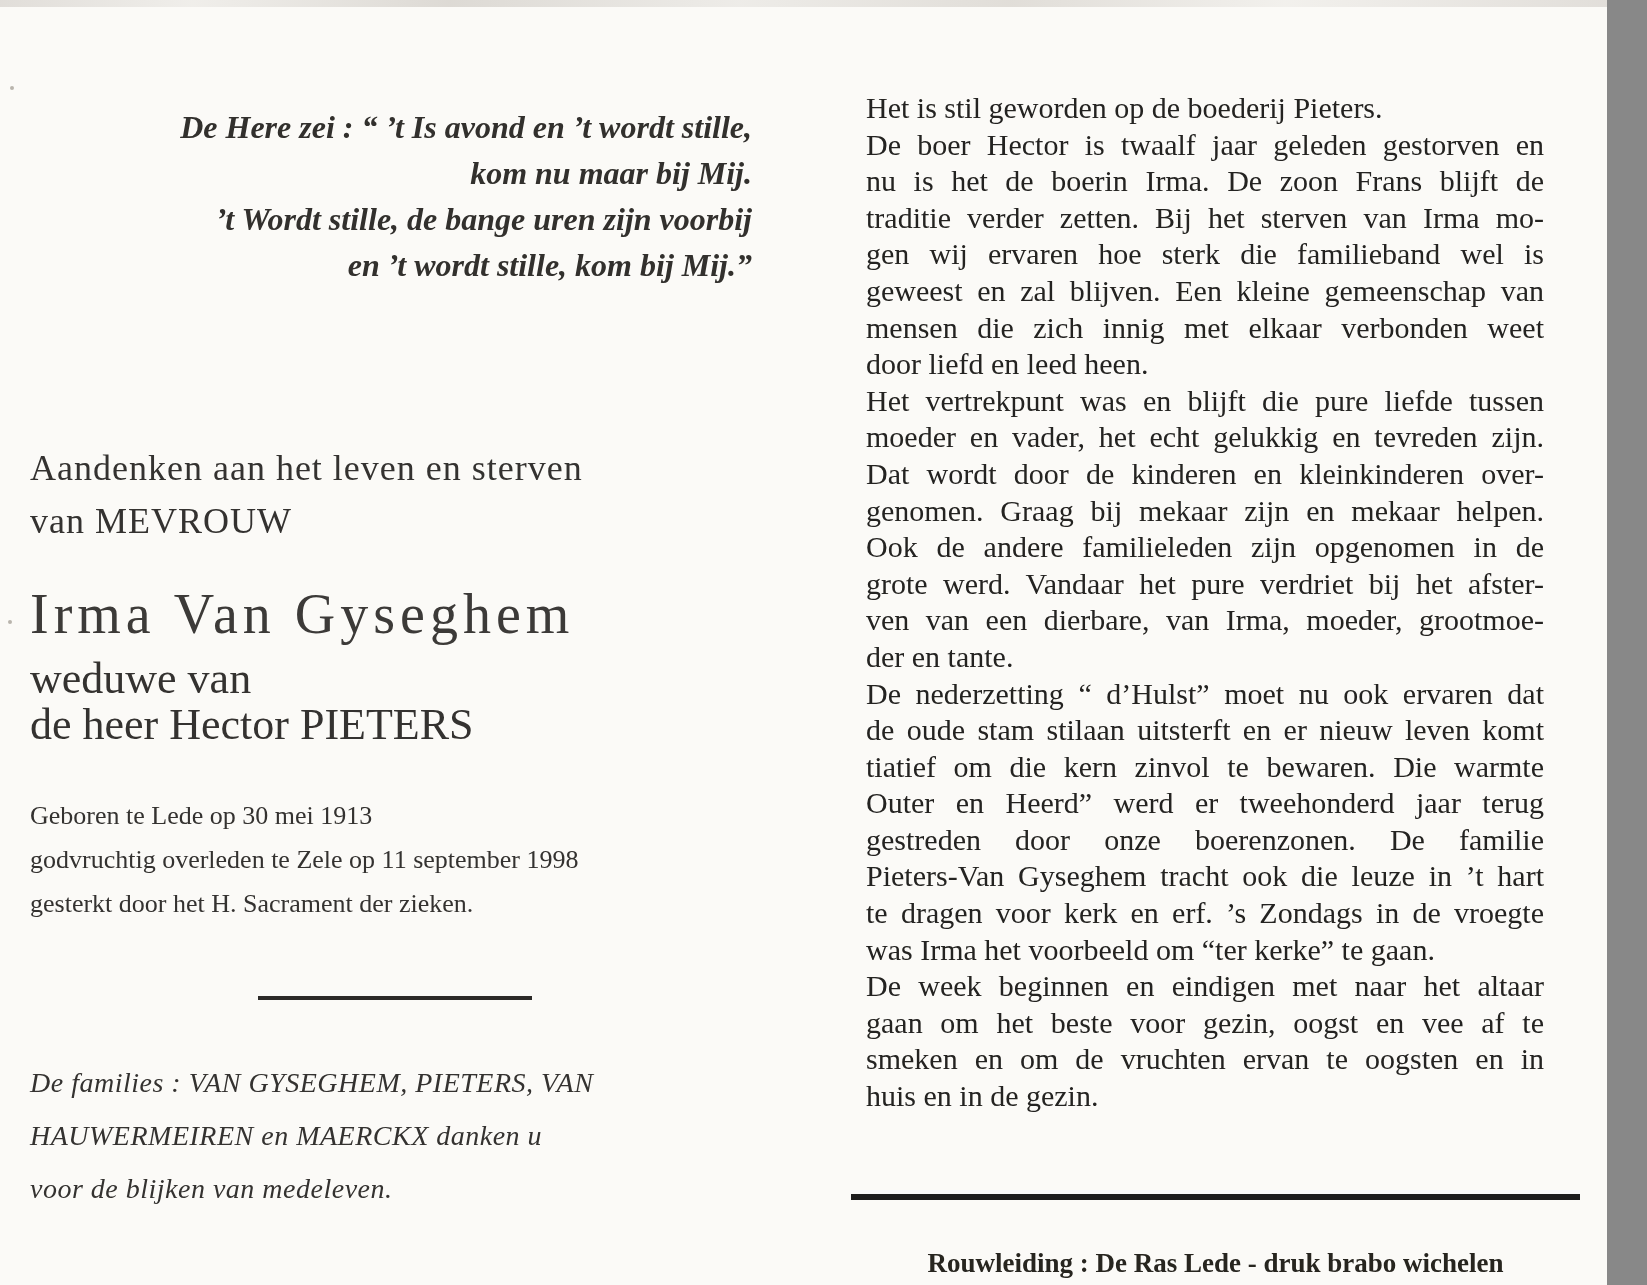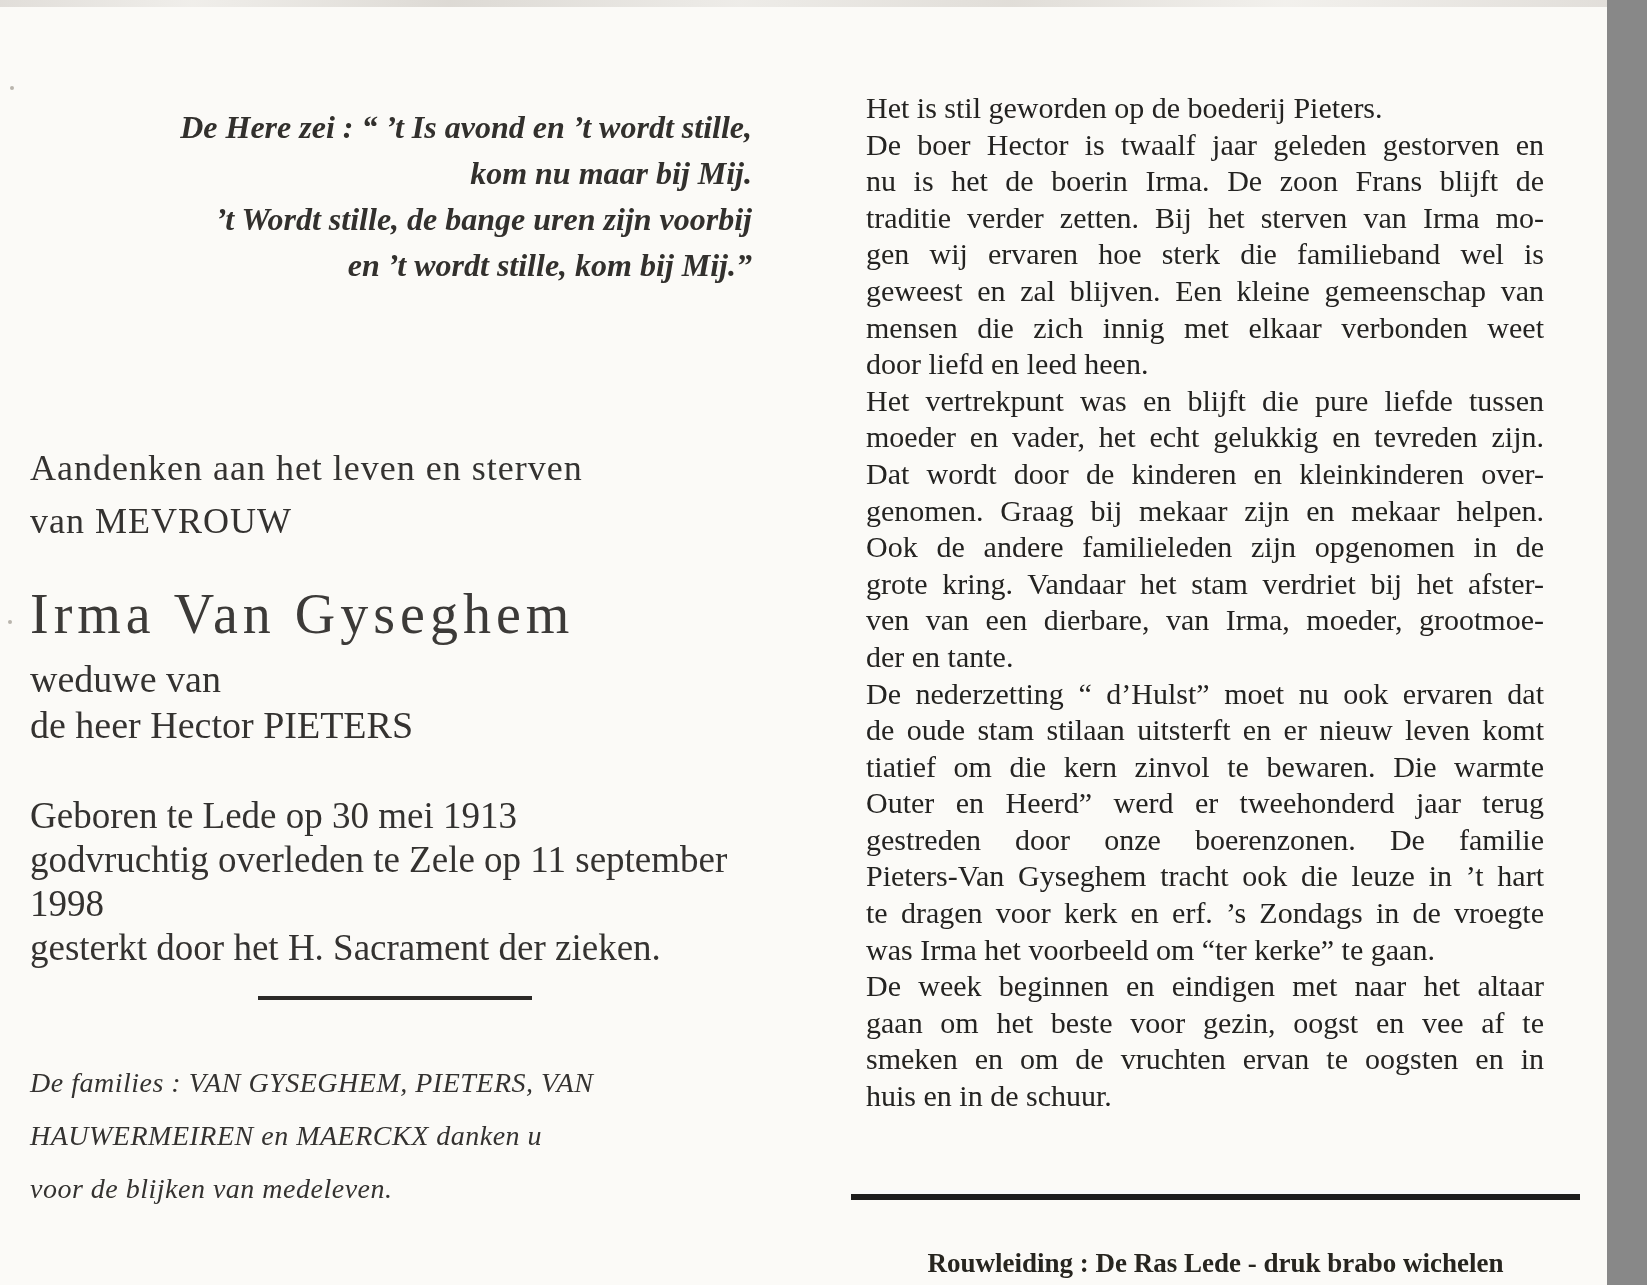--- a/index.html
+++ b/index.html
@@ -18,22 +18,22 @@
   }
   
   .quote {
     position:absolute; left:88px; top:104px; width:664px;
     text-align:right; font-style:italic; font-weight:bold;
     font-size:32px; line-height:46px; color:#32302d;
   }
   .centerblock { position:absolute; left:30px; width:760px; text-align:left; }
   .memorial   { top:442px; font-size:36px; line-height:53px; letter-spacing:1px; color:#343230; }
   .name       { top:583px; font-size:56px; line-height:62px; letter-spacing:5px; color:#3c3a38; }
-  .widow      { top:656px; font-size:38px; line-height:46px; color:#343230; }
-  .life       { top:794px; font-size:37px; line-height:44px; color:#343230; }
+  .widow      { top:656px; font-size:44px; line-height:46px; color:#343230; }
+  .life       { top:794px; font-size:26px; line-height:44px; color:#343230; }
   .families   { top:1056px; font-size:28px; line-height:53px; letter-spacing:.5px; color:#343230;font-style:italic; }
   .divider {
     position:absolute; left:258px; top:996px; width:274px; height:4px;
     background:#2c2a28;
   }
   
   .eulogy {
     position:absolute; left:866px; top:90px; width:678px;
     font-size:30px; line-height:36.6px; color:#242321;
   }
@@ -103,34 +103,34 @@
       <div class="e-line justify">traditie verder zetten. Bij het sterven van Irma mo-</div>
       <div class="e-line justify">gen wij ervaren hoe sterk die familieband wel is</div>
       <div class="e-line justify">geweest en zal blijven. Een kleine gemeenschap van</div>
       <div class="e-line justify">mensen die zich innig met elkaar verbonden weet</div>
       <div class="e-line">door liefd en leed heen.</div>
       <div class="e-line justify">Het vertrekpunt was en blijft die pure liefde tussen</div>
       <div class="e-line justify">moeder en vader, het echt gelukkig en tevreden zijn.</div>
       <div class="e-line justify">Dat wordt door de kinderen en kleinkinderen over-</div>
       <div class="e-line justify">genomen. Graag bij mekaar zijn en mekaar helpen.</div>
       <div class="e-line justify">Ook de andere familieleden zijn opgenomen in de</div>
-      <div class="e-line justify">grote kring. Vandaar het stam verdriet bij het afster-</div>
+      <div class="e-line justify">grote werd. Vandaar het pure verdriet bij het afster-</div>
       <div class="e-line justify">ven van een dierbare, van Irma, moeder, grootmoe-</div>
       <div class="e-line">der en tante.</div>
       <div class="e-line justify">De nederzetting “ d’Hulst” moet nu ook ervaren dat</div>
       <div class="e-line justify">de oude stam stilaan uitsterft en er nieuw leven komt</div>
       <div class="e-line justify">tiatief om die kern zinvol te bewaren. Die warmte</div>
       <div class="e-line justify">Outer en Heerd” werd er tweehonderd jaar terug</div>
       <div class="e-line justify">gestreden door onze boerenzonen. De familie</div>
       <div class="e-line justify">Pieters-Van Gyseghem tracht ook die leuze in ’t hart</div>
       <div class="e-line justify">te dragen voor kerk en erf. ’s Zondags in de vroegte</div>
       <div class="e-line">was Irma het voorbeeld om “ter kerke” te gaan.</div>
       <div class="e-line justify">De week beginnen en eindigen met naar het altaar</div>
       <div class="e-line justify">gaan om het beste voor gezin, oogst en vee af te</div>
       <div class="e-line justify">smeken en om de vruchten ervan te oogsten en in</div>
-      <div class="e-line">huis en in de schuur.</div>
+      <div class="e-line">huis en in de gezin.</div>
     </div>
 
   <div class="bottom-rule"></div>
 
   <div class="footer">Rouwleiding : De Ras Lede - druk brabo wichelen</div>
 
 </div>
 
 </body></html>

